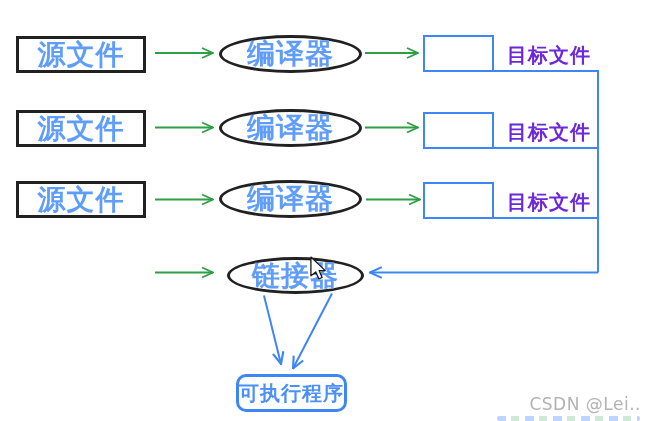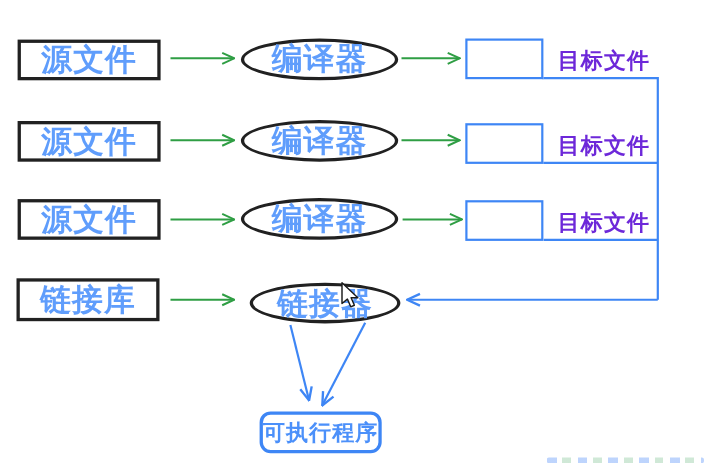--- a/index.html
+++ b/index.html
@@ -123,30 +123,28 @@
 
   <div class="node black-box src-box src-3">
     <span>源文件</span>
   </div>
   <div class="node black-ellipse compiler cmp-3">
     <span>编译器</span>
   </div>
   <div class="node blue-box obj-box obj-3"></div>
   <div class="obj-label objl-3">目标文件</div>
 
-  <div class="node black-box lib-box">
-    <span>链接库</span>
-  </div>
   <div class="node black-ellipse linker">
     <span>链接器</span>
   </div>
 
   <div class="node blue-round-box exec-box">
     <span>可执行程序</span>
   </div>
 
   <svg class="cursor" width="18" height="24" viewBox="0 0 15 22">
     <path d="M1,1 L1,18.2 L5.5,14.6 L8.3,21 L11.3,19.7 L8.6,13.4 L14.2,13.4 Z" fill="#ffffff" stroke="#1a1a1a" stroke-width="1.2" stroke-linejoin="round"></path>
   </svg>
 
+  <div class="watermark">CSDN @Lei..</div>
   <div class="cropped-line"></div>
 
 </div>
 
 </body></html>

